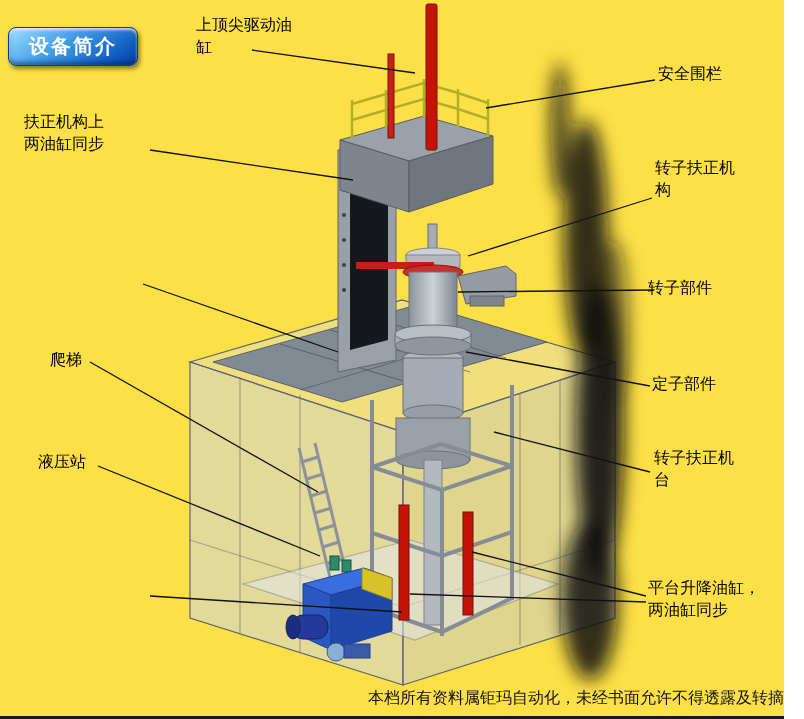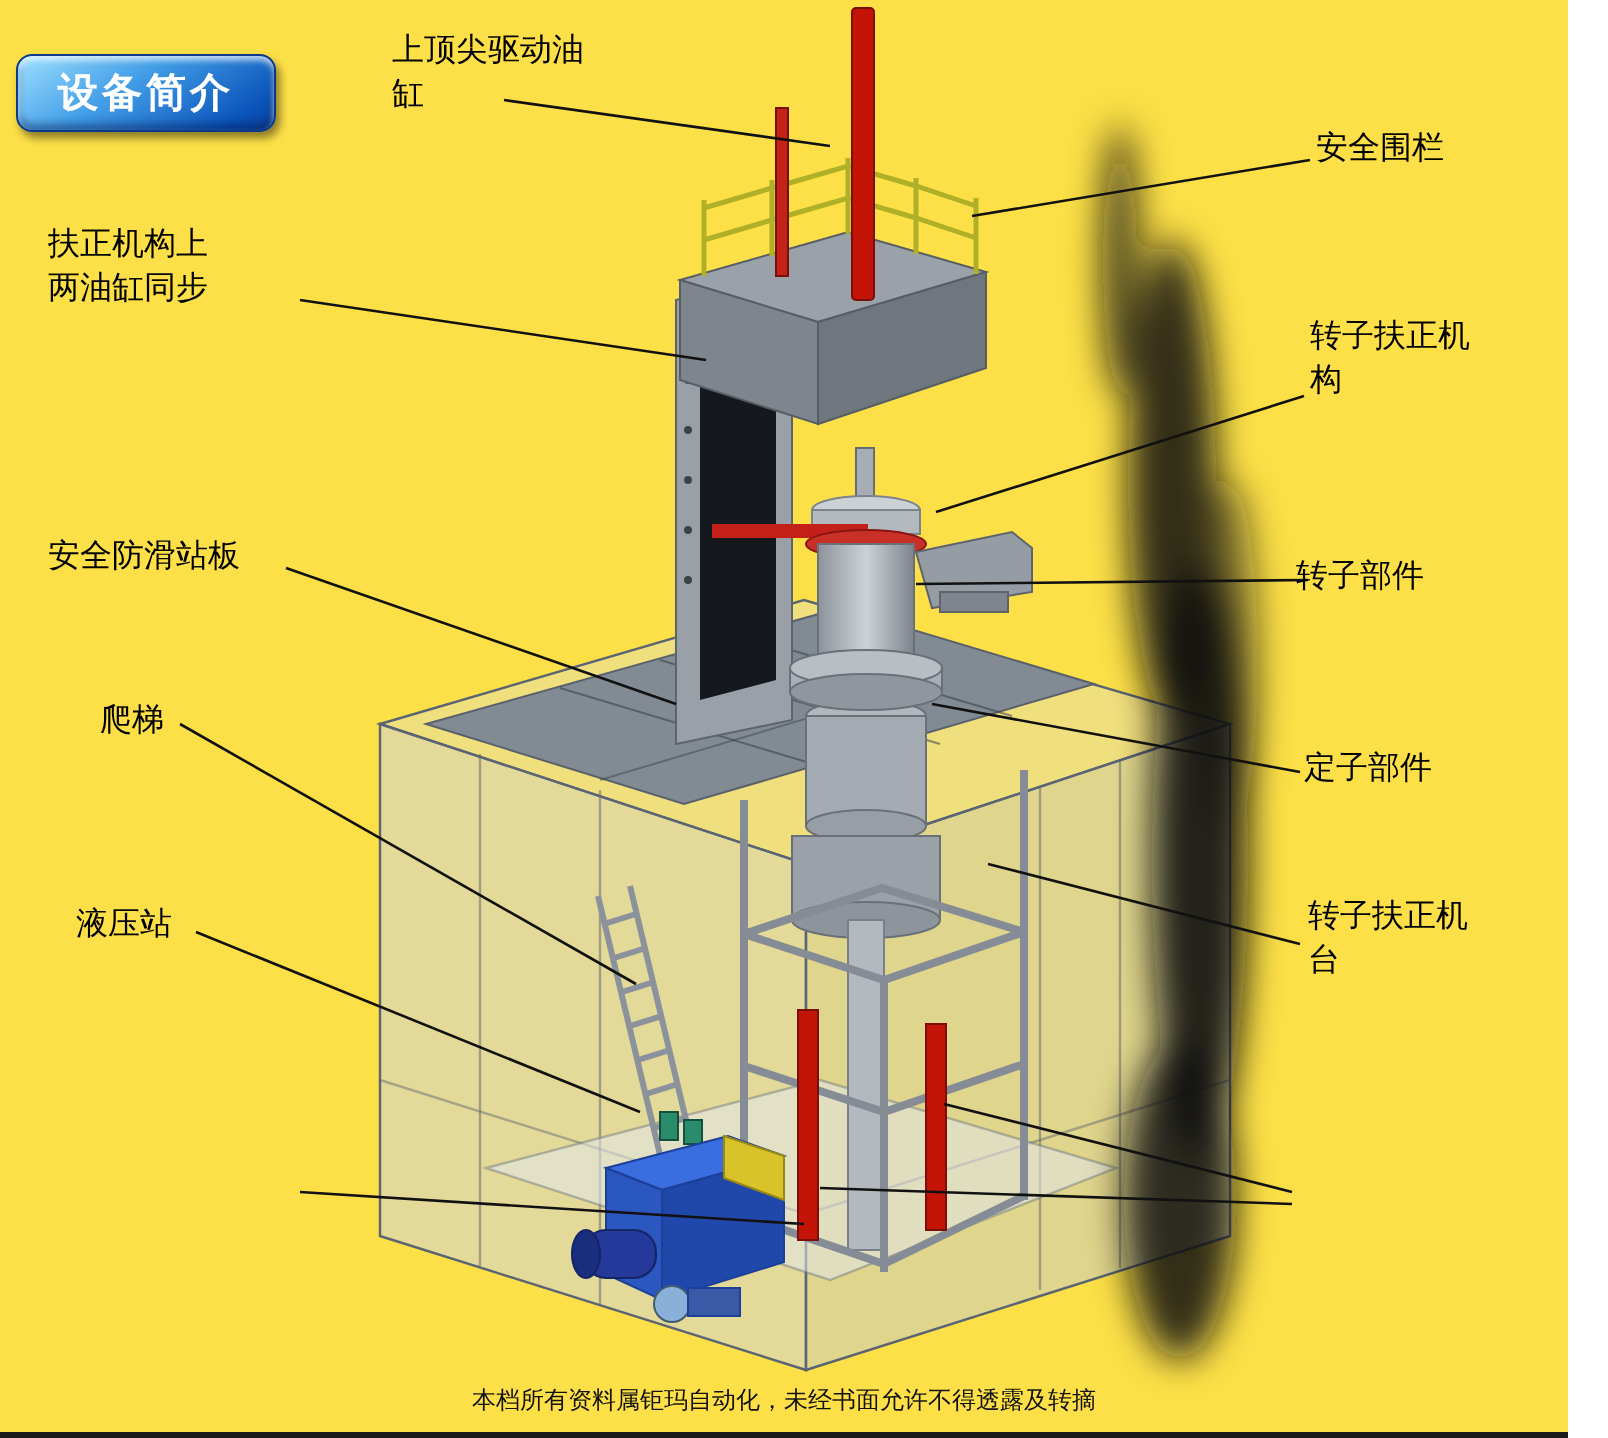--- a/index.html
+++ b/index.html
@@ -16,21 +16,21 @@
     position:absolute; left:8px; top:27px; z-index:4;
     width:128px; height:37px; border-radius:8px;
     background:linear-gradient(145deg,#9fe0ff 0%, #45a0e8 40%, #0b55bb 85%, #0a3f96 100%);
     border:1px solid #0a3a8a;
     box-shadow: inset 0 2px 3px rgba(255,255,255,.75), inset 0 -3px 4px rgba(0,20,80,.45), 2px 3px 4px rgba(0,0,0,.45);
     color:#fff; font-size:20px; font-weight:bold; letter-spacing:2px;
     display:flex; align-items:center; justify-content:center;
   }
   .footer {
     position:absolute; left:0; right:0; bottom:10px; z-index:3;
-    text-align:center; font-size:12px; color:#111;
+    text-align:right; font-size:16px; color:#111;
   }
   .bottom-rule {
     position:absolute; left:0; right:0; bottom:0; height:3px;
     background:#1a1a1a; z-index:3;
   }
 </style>
 </head>
 <body>
 
 <div class="page">
@@ -188,31 +188,32 @@
 缸</div>
 
   <div class="label" style="left:658px; top:63px">安全围栏</div>
 
   <div class="label" style="left:24px; top:111px; width:135px">扶正机构上
 两油缸同步</div>
 
   <div class="label" style="left:655px; top:157px; width:125px">转子扶正机
 构</div>
 
-  <div class="label" style="left:24px; top:267px">安全防滑站板</div>
 
   <div class="label" style="left:648px; top:277px">转子部件</div>
 
   <div class="label" style="left:50px; top:349px">爬梯</div>
 
   <div class="label" style="left:652px; top:373px">定子部件</div>
 
   <div class="label" style="left:38px; top:451px">液压站</div>
 
   <div class="label" style="left:654px; top:447px; width:125px">转子扶正机
 台</div>
 
 
+  <div class="label" style="left:648px; top:577px; width:152px">平台升降油缸，
+两油缸同步</div>
 
   <div class="footer">本档所有资料属钜玛自动化，未经书面允许不得透露及转摘</div>
 
   <div class="bottom-rule"></div>
 </div>
 
 </body></html>

